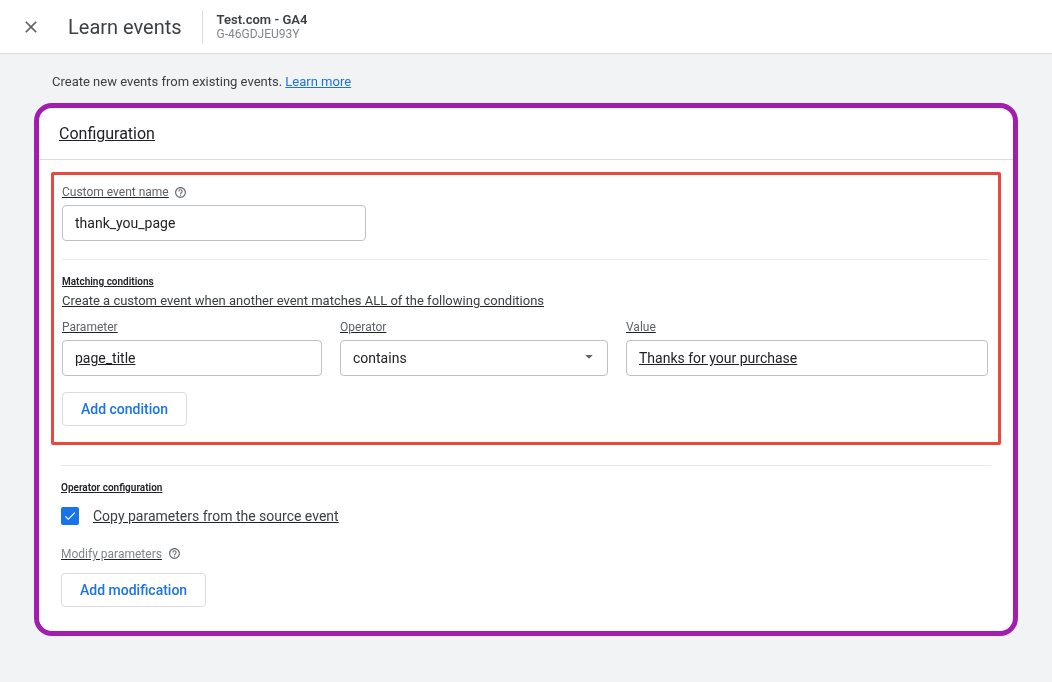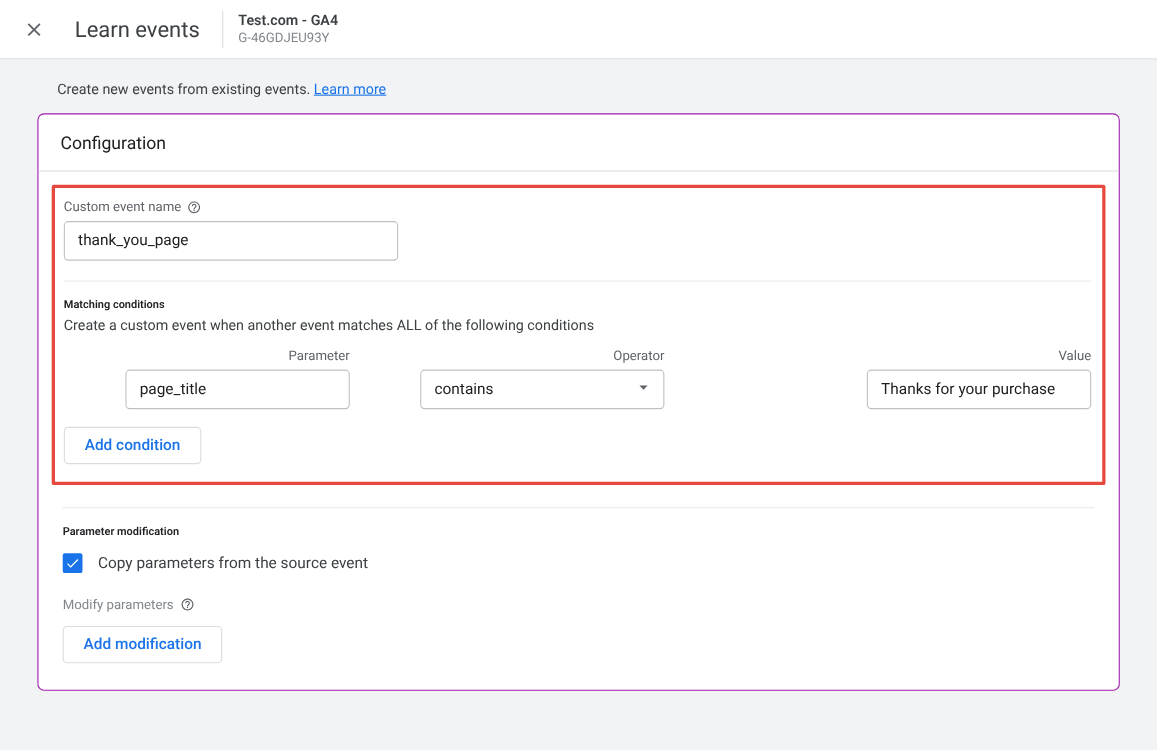--- a/index.html
+++ b/index.html
@@ -63,23 +63,24 @@
     color: #3c4043;
     margin-bottom: 14px;
     padding-left: 18px;
   }
   .intro-text a {
     color: #1a73e8;
     text-decoration: underline;
   }
   .card {
     background: #fff;
-    border: 1px solid #a21caf;
-    border-radius: 6px;
+    border: 5px solid #a21caf;
+    border-radius: 18px;
     overflow: hidden;
+    text-decoration: underline;
   }
   .card-header {
     padding: 16px 20px;
     border-bottom: 1px solid #dadce0;
     font-size: 16px;
     font-weight: 400;
     color: #202124;
   }
   .highlight-box {
     border: 3px solid #e8493f;
@@ -123,21 +124,21 @@
   }
   .section-sub {
     font-size: 13px;
     color: #3c4043;
     margin-bottom: 12px;
   }
   .row {
     display: flex;
     gap: 18px;
   }
-  .col { display: flex; flex-direction: column; align-items: flex-end; }
+  .col { display: flex; flex-direction: column; }
   .col-param { flex: 0 0 260px; }
   .col-op { flex: 0 0 268px; }
   .col-val { flex: 1; }
   .select-wrap {
     position: relative;
   }
   .select-wrap .text-input { width: 100%; padding-right: 30px; }
   .chevron {
     position: absolute;
     right: 10px;
@@ -255,21 +256,21 @@
           <div class="field-label">Value</div>
           <input type="text" class="text-input" value="Thanks for your purchase" style="">
         </div>
       </div>
 
       <button class="outlined-btn">Add condition</button>
     </div>
 
     <div class="body-pad">
       <hr class="divider" style="margin-top:0">
-      <div class="section-title">Parameter modification</div>
+      <div class="section-title">Operator configuration</div>
 
       <div class="checkbox-row">
         <div class="checkbox">
           <svg viewBox="0 0 24 24">
               <path fill="currentColor" d="M9 16.17 4.83 12l-1.42 1.41L9 19 21 7l-1.41-1.41z"></path>
             </svg>
         </div>
         <span class="checkbox-label">Copy parameters from the source event</span>
       </div>
 

